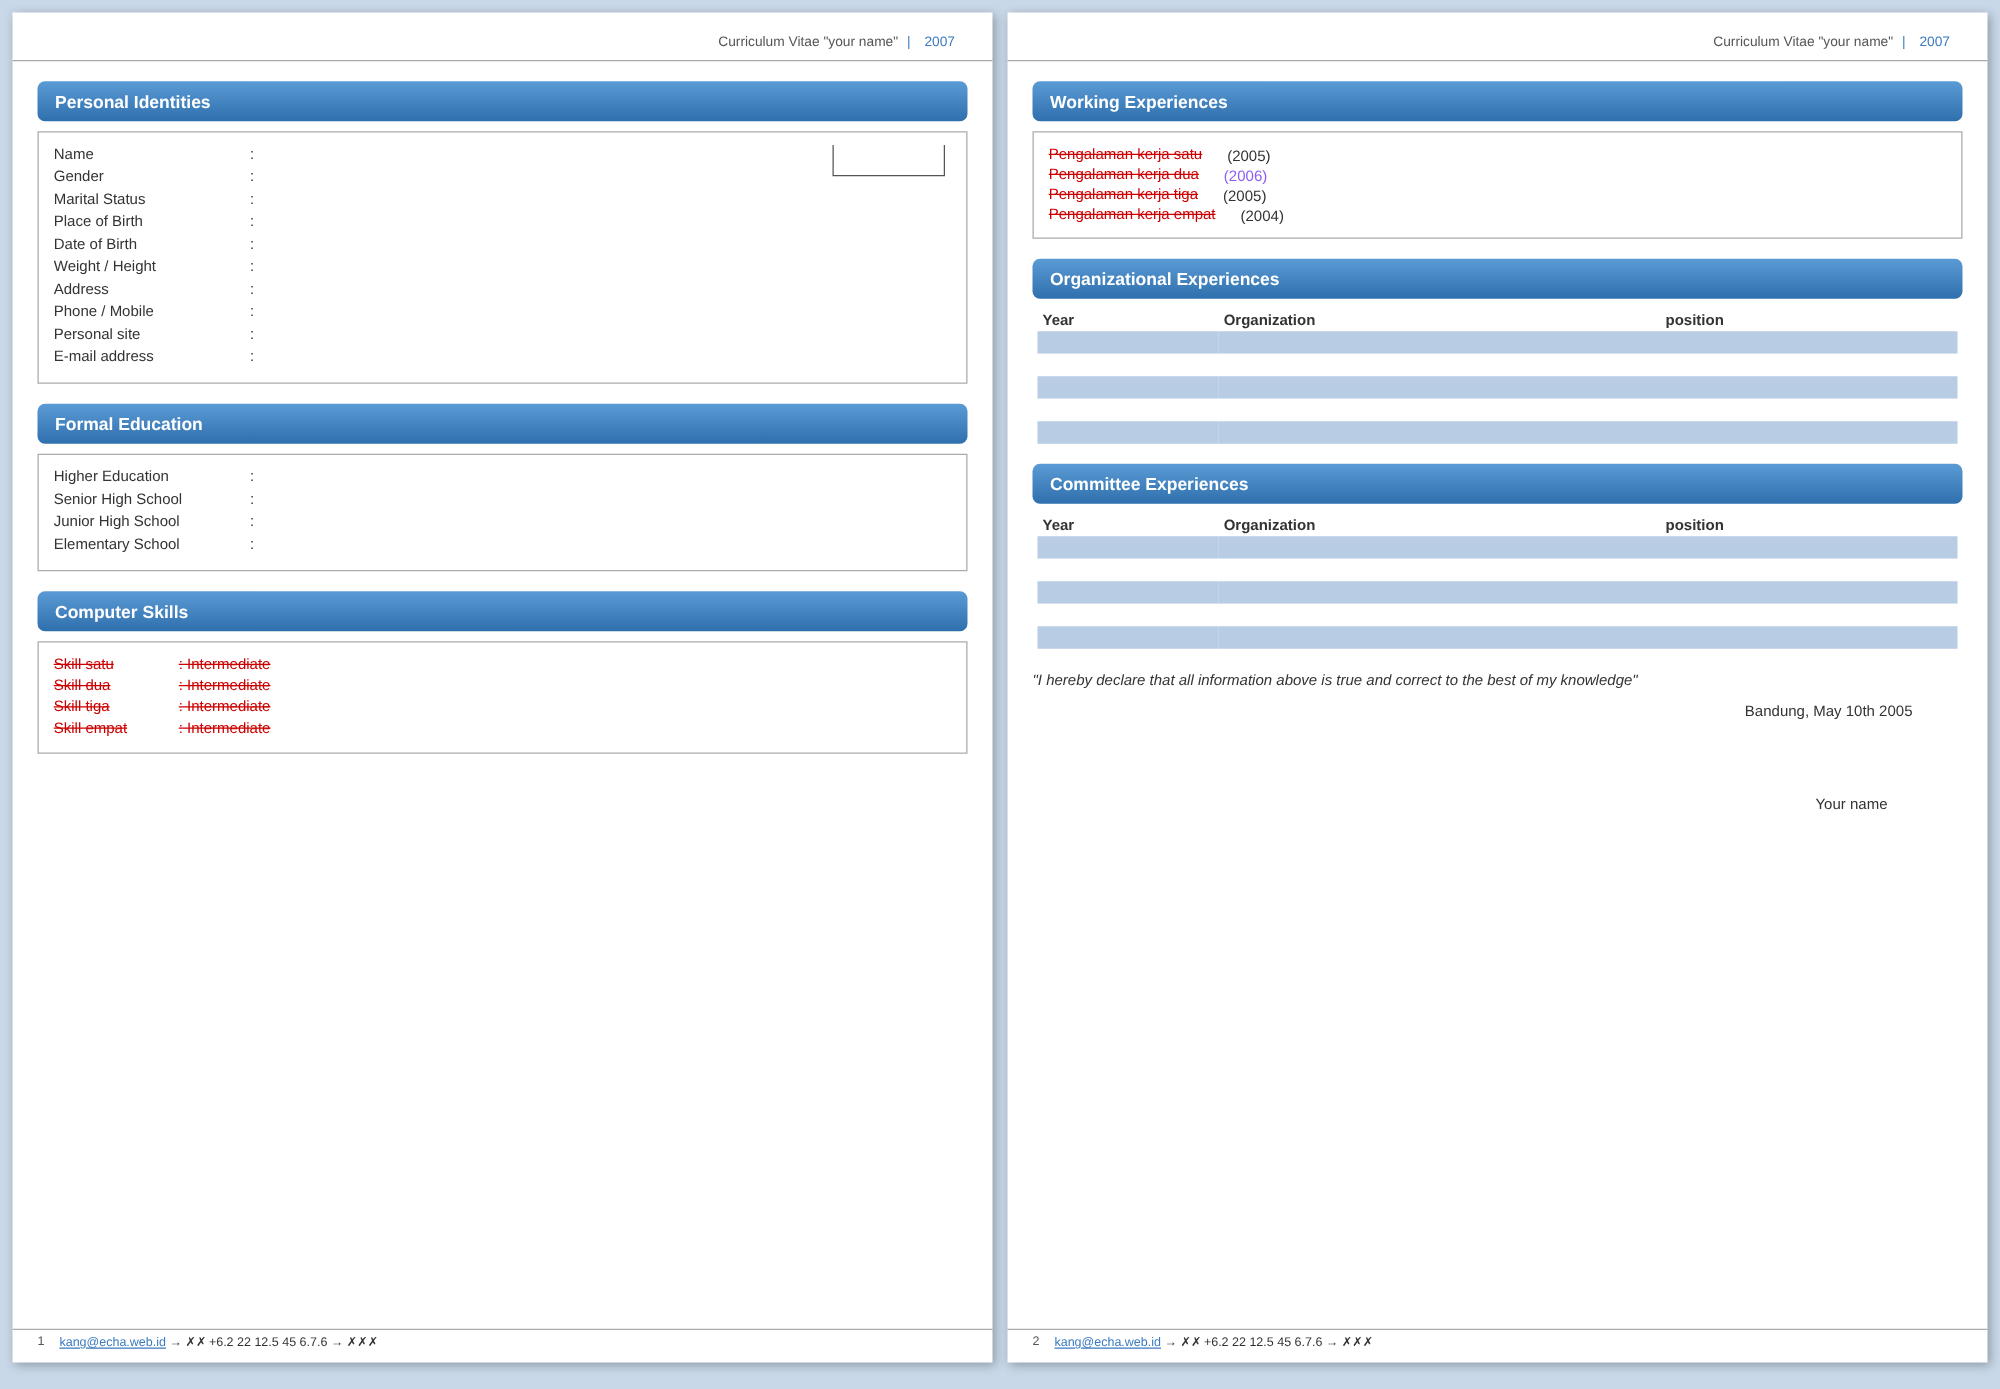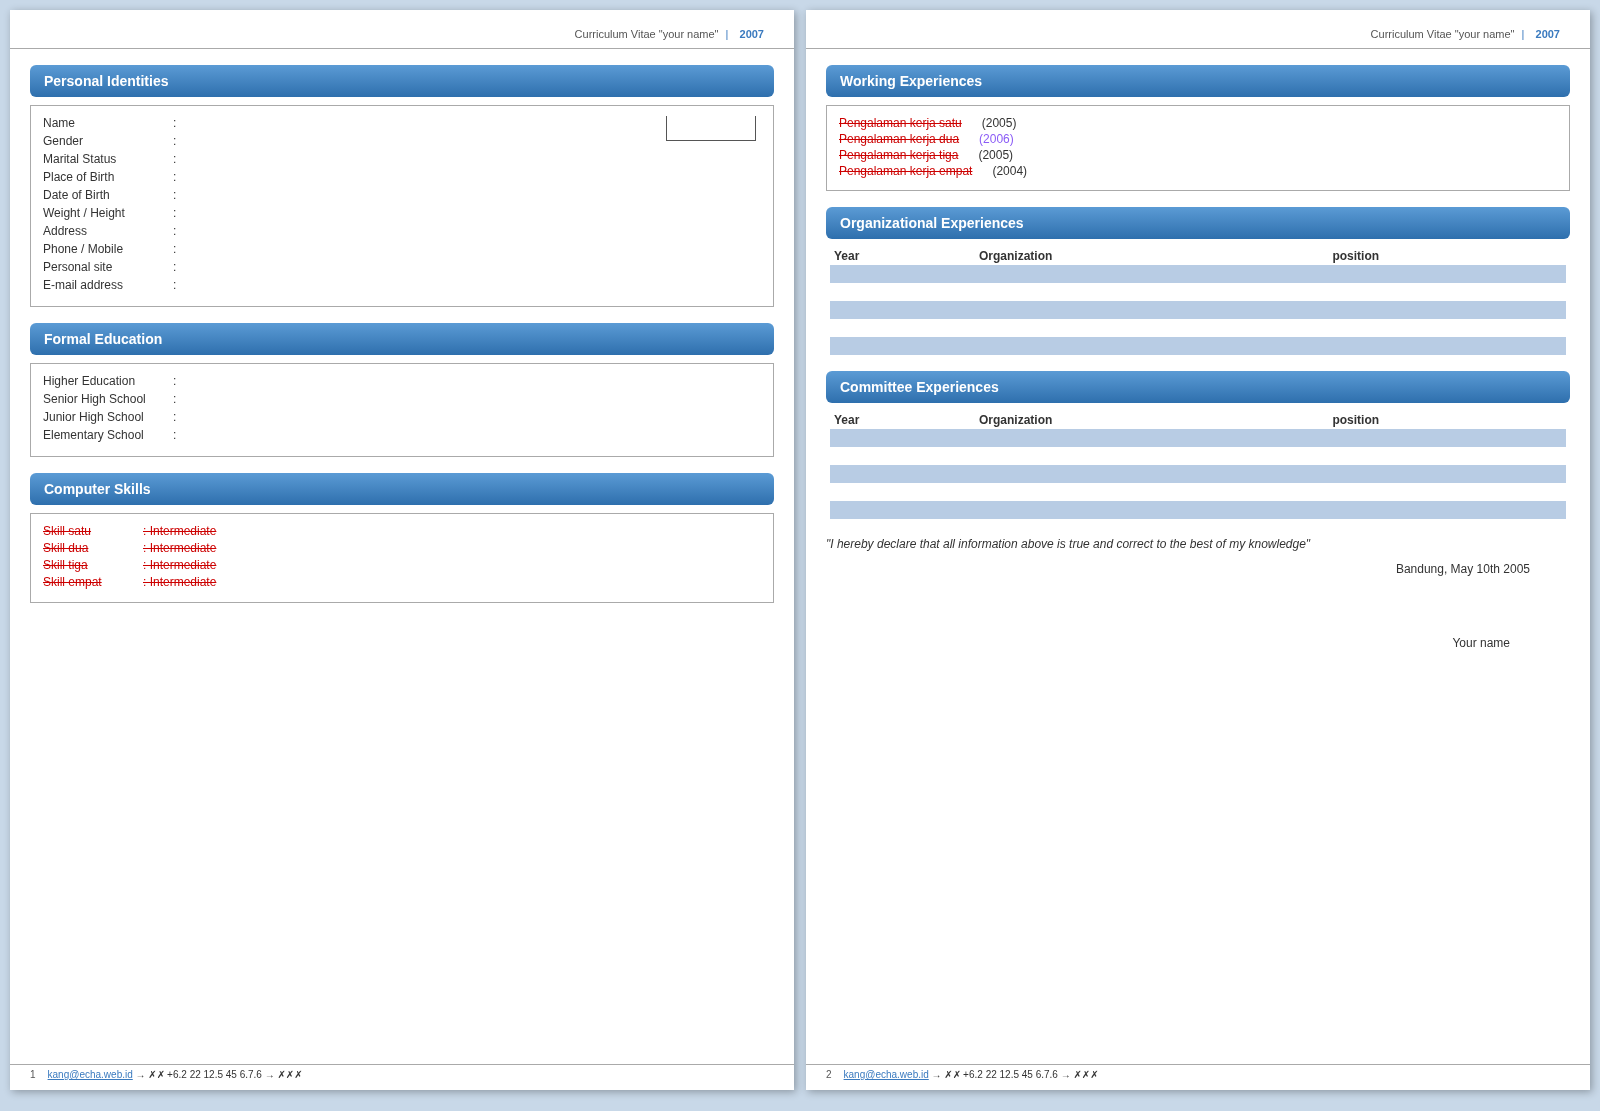--- a/index.html
+++ b/index.html
@@ -29,21 +29,21 @@
     .page-header {
       text-align: right;
       padding: 18px 30px 8px 30px;
       color: #555;
       font-size: 11px;
       border-bottom: 1px solid #aaa;
       margin-bottom: 16px;
     }
     .page-header span.year {
       color: #3a7abf;
-      font-weight: bold;
+      font-weight: normal;
       margin-left: 4px;
     }
     .page-header span.separator {
       color: #3a7abf;
       margin: 0 4px;
     }
     .section {
       margin: 0 20px 16px 20px;
     }
     .section-header {
@@ -56,20 +56,21 @@
       margin-bottom: 8px;
     }
     .section-content {
       border: 1px solid #aaa;
       padding: 10px 12px;
     }
     .field-row {
       display: flex;
       margin-bottom: 4px;
       align-items: flex-end;
+      gap: 27px;
     }
     .field-label {
       width: 130px;
       color: #333;
       font-size: 12px;
     }
     .field-colon {
       width: 16px;
       color: #333;
     }
@@ -93,21 +94,21 @@
     }
     .working-exp-item {
       color: #cc0000;
       text-decoration: line-through;
       font-size: 12px;
       margin-bottom: 2px;
     }
     .working-exp-row {
       display: flex;
       gap: 20px;
-      align-items: flex-start;
+      align-items: flex-end;
     }
     .org-table, .committee-table {
       width: 100%;
       border-collapse: collapse;
     }
     .org-table th, .committee-table th {
       text-align: left;
       font-weight: bold;
       font-size: 12px;
       padding: 2px 4px;

